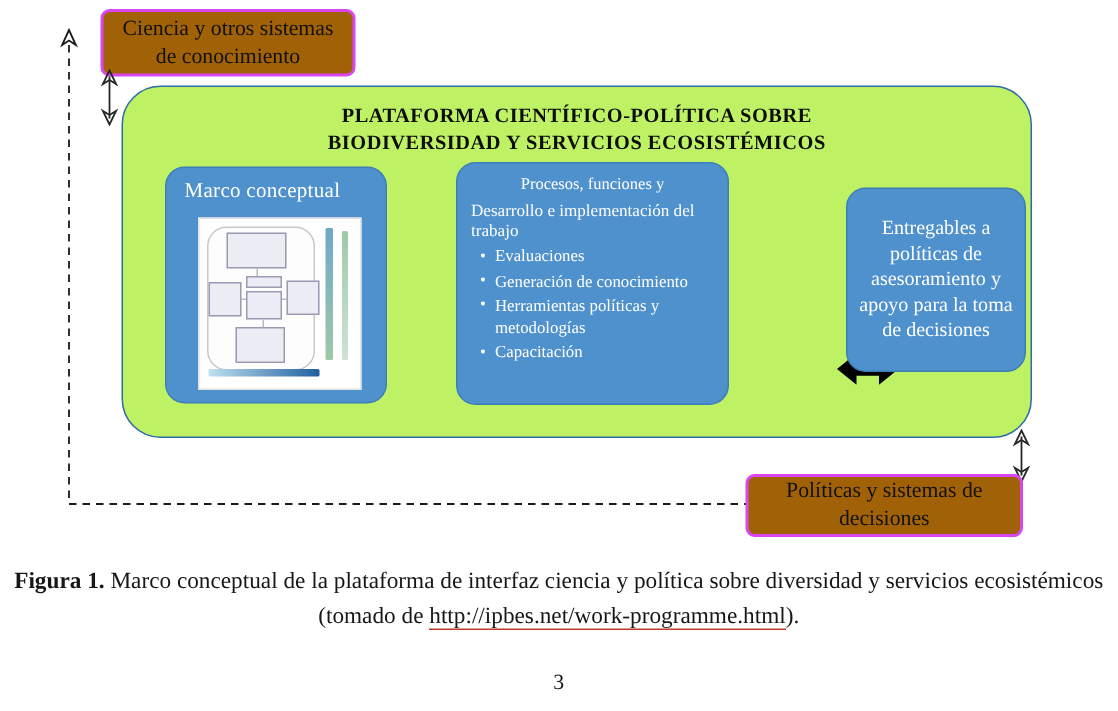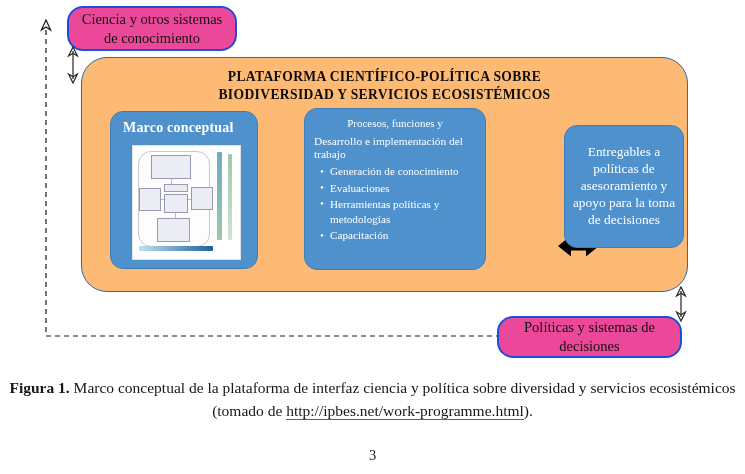--- a/index.html
+++ b/index.html
@@ -21,23 +21,23 @@
     position: absolute;
     left: 0; top: 0;
     width: 745px;
     height: 372px;
   }
 
   
   .outline-box {
     position: absolute;
     box-sizing: border-box;
-    border: 2px solid #1d4ed8;
-    border-radius: 16px;
-    background: #ec4899;
+    border: 2px solid #d946ef;
+    border-radius: 6px;
+    background: #a16207;
     display: flex;
     align-items: center;
     justify-content: center;
     text-align: center;
     line-height: 1.28;
     font-size: 14.5px;
     color: #111111;
   }
   #science-box {
     left: 67px; top: 6px;
@@ -51,21 +51,21 @@
   }
 
   
   #platform-container {
     position: absolute;
     left: 81px; top: 57px;
     width: 607px; height: 235px;
     box-sizing: border-box;
     border: 1.4px solid #2e6da4;
     border-radius: 26px;
-    background: #fdba74;
+    background: #bef264;
   }
   #platform-title {
     position: absolute;
     left: 0; top: 10px;
     width: 100%;
     text-align: center;
     font-weight: bold;
     font-size: 13.6px;
     letter-spacing: 0.35px;
     line-height: 1.32;
@@ -81,21 +81,21 @@
     border-radius: 13px;
     color: #ffffff;
   }
   #framework-panel {
     left: 28px; top: 53px;
     width: 148px; height: 158px;
   }
   #framework-title {
     position: absolute;
     left: 12px; top: 8px;
-    font-weight: bold;
+    font-weight: normal;
     font-size: 14px;
     color: #ffffff;
     letter-spacing: 0.2px;
   }
   #framework-thumb {
     position: absolute;
     left: 21px; top: 33px;
     width: 107px; height: 113px;
     background: #ffffff;
     border: 1px solid #e2e2e2;
@@ -269,22 +269,22 @@
     <svg id="arrow-right-1" class="arrow-svg" width="36" height="22" viewBox="0 0 36 22">
       <path d="M 0 6.5 L 19 6.5 L 19 0.5 L 35 11 L 19 21.5 L 19 15.5 L 0 15.5 Z" fill="#000000"></path>
     </svg>
 
     <div class="blue-panel" id="processes-panel">
       <div id="processes-title">
         <span>Procesos, funciones y</span><br>
       </div>
       <div id="processes-sub">Desarrollo e implementación del trabajo</div>
       <ul id="processes-list">
+        <li>Evaluaciones</li>
         <li>Generación de conocimiento</li>
-        <li>Evaluaciones</li>
         <li>Herramientas políticas y metodologías</li>
         <li>Capacitación</li>
       </ul>
     </div>
 
     <svg id="arrow-double-1" class="arrow-svg" width="41" height="24" viewBox="0 0 41 24">
       <path d="M 0 12 L 13 1.5 L 13 7.5 L 28 7.5 L 28 1.5 L 41 12 L 28 22.5 L 28 16.5 L 13 16.5 L 13 22.5 Z" fill="#000000"></path>
     </svg>
 
     <div class="blue-panel" id="deliverables-panel">

